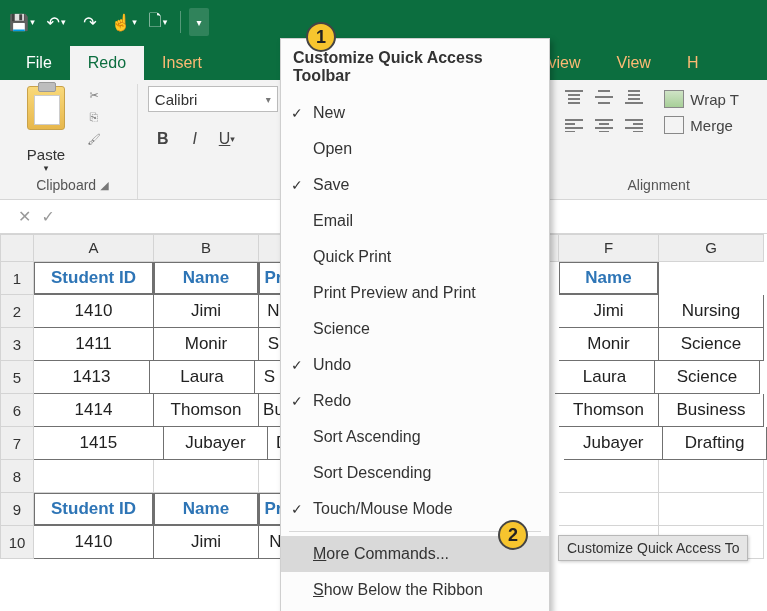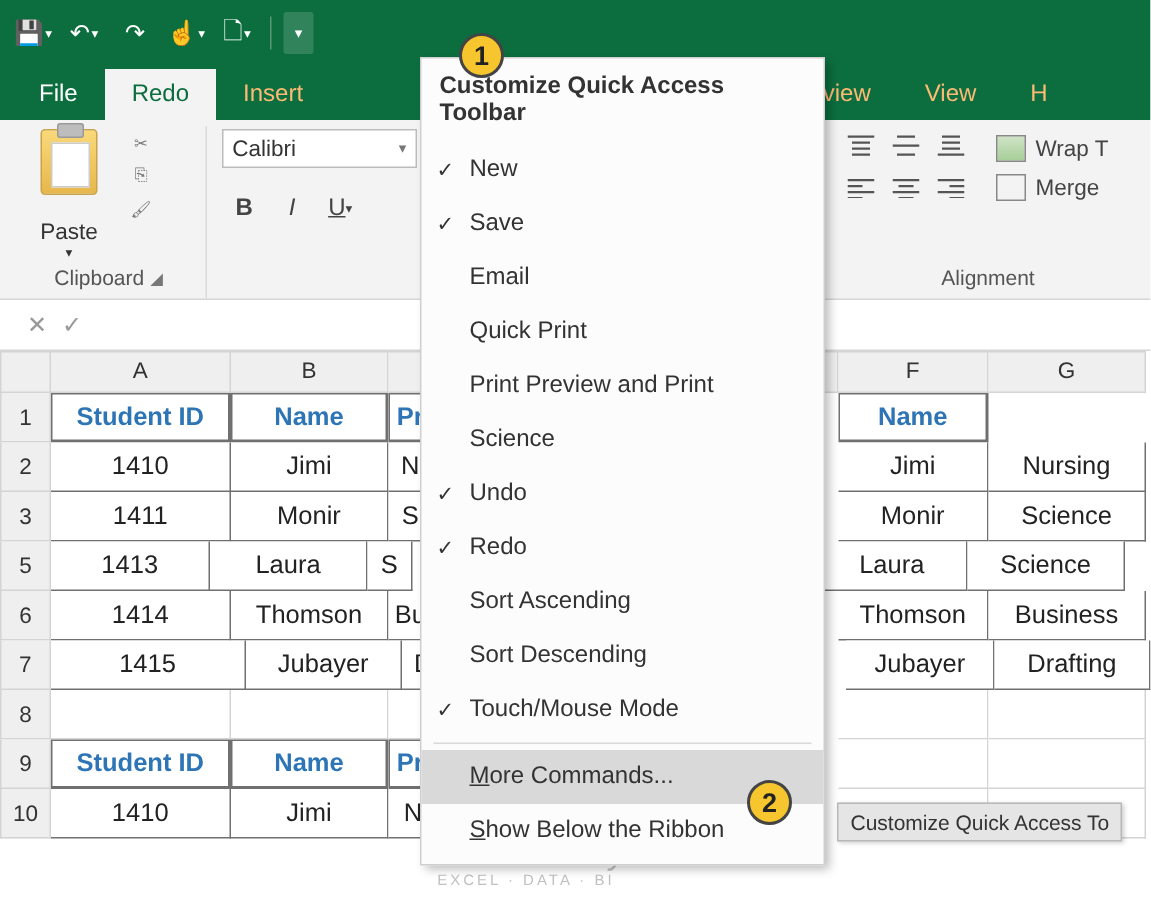--- a/index.html
+++ b/index.html
@@ -275,21 +275,21 @@
         <div class="rowlabel">3</div>
         <div class="cell data" style="width:120px">1411</div>
         <div class="cell data" style="width:105px">Monir</div>
         <div class="cell data" style="width:30px">S</div>
         <div style="width:270px"></div>
         <div class="cell data" style="width:100px">Monir</div>
         <div class="cell data" style="width:105px">Science</div>
       </div>
       <div class="row">
         <div class="rowlabel">5</div>
-        <div class="cell data" style="width:106px">1413</div>
+        <div class="cell data" style="width:116px">1413</div>
         <div class="cell data" style="width:105px">Laura</div>
         <div class="cell data" style="width:30px">S</div>
         <div style="width:270px"></div>
         <div class="cell data" style="width:100px">Laura</div>
         <div class="cell data" style="width:105px">Science</div>
       </div>
       <div class="row">
         <div class="rowlabel">6</div>
         <div class="cell data" style="width:120px">1414</div>
         <div class="cell data" style="width:105px">Thomson</div>
@@ -338,20 +338,24 @@
 </div>
 
 <div class="menu">
   <div class="menu-title">Customize Quick Access Toolbar</div>
   <div id="menuitems">
       <div class="menu-item">
         <span class="chk">✓</span>
         <span>New</span>
       </div>
       <div class="menu-item">
+        <span class="chk"></span>
+        <span>Open</span>
+      </div>
+      <div class="menu-item">
         <span class="chk">✓</span>
         <span>Save</span>
       </div>
       <div class="menu-item">
         <span class="chk"></span>
         <span>Email</span>
       </div>
       <div class="menu-item">
         <span class="chk"></span>
         <span>Quick Print</span>

